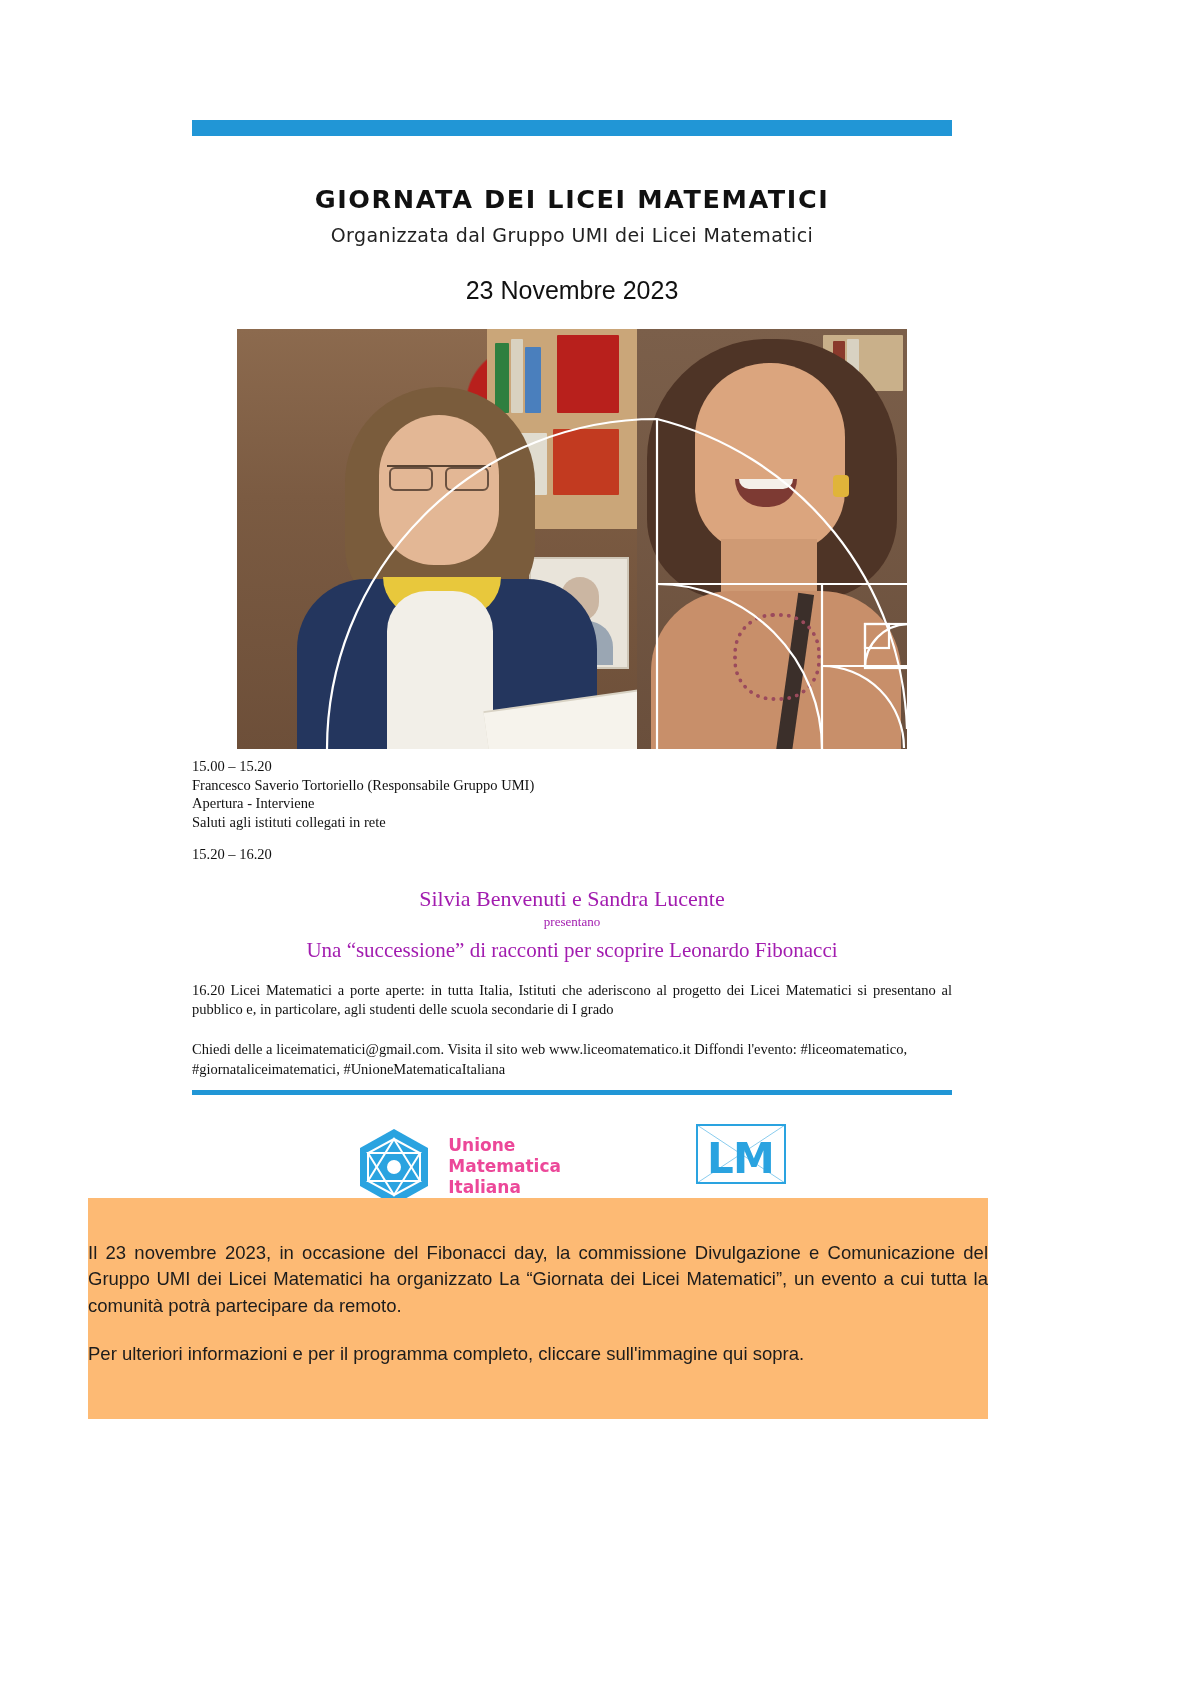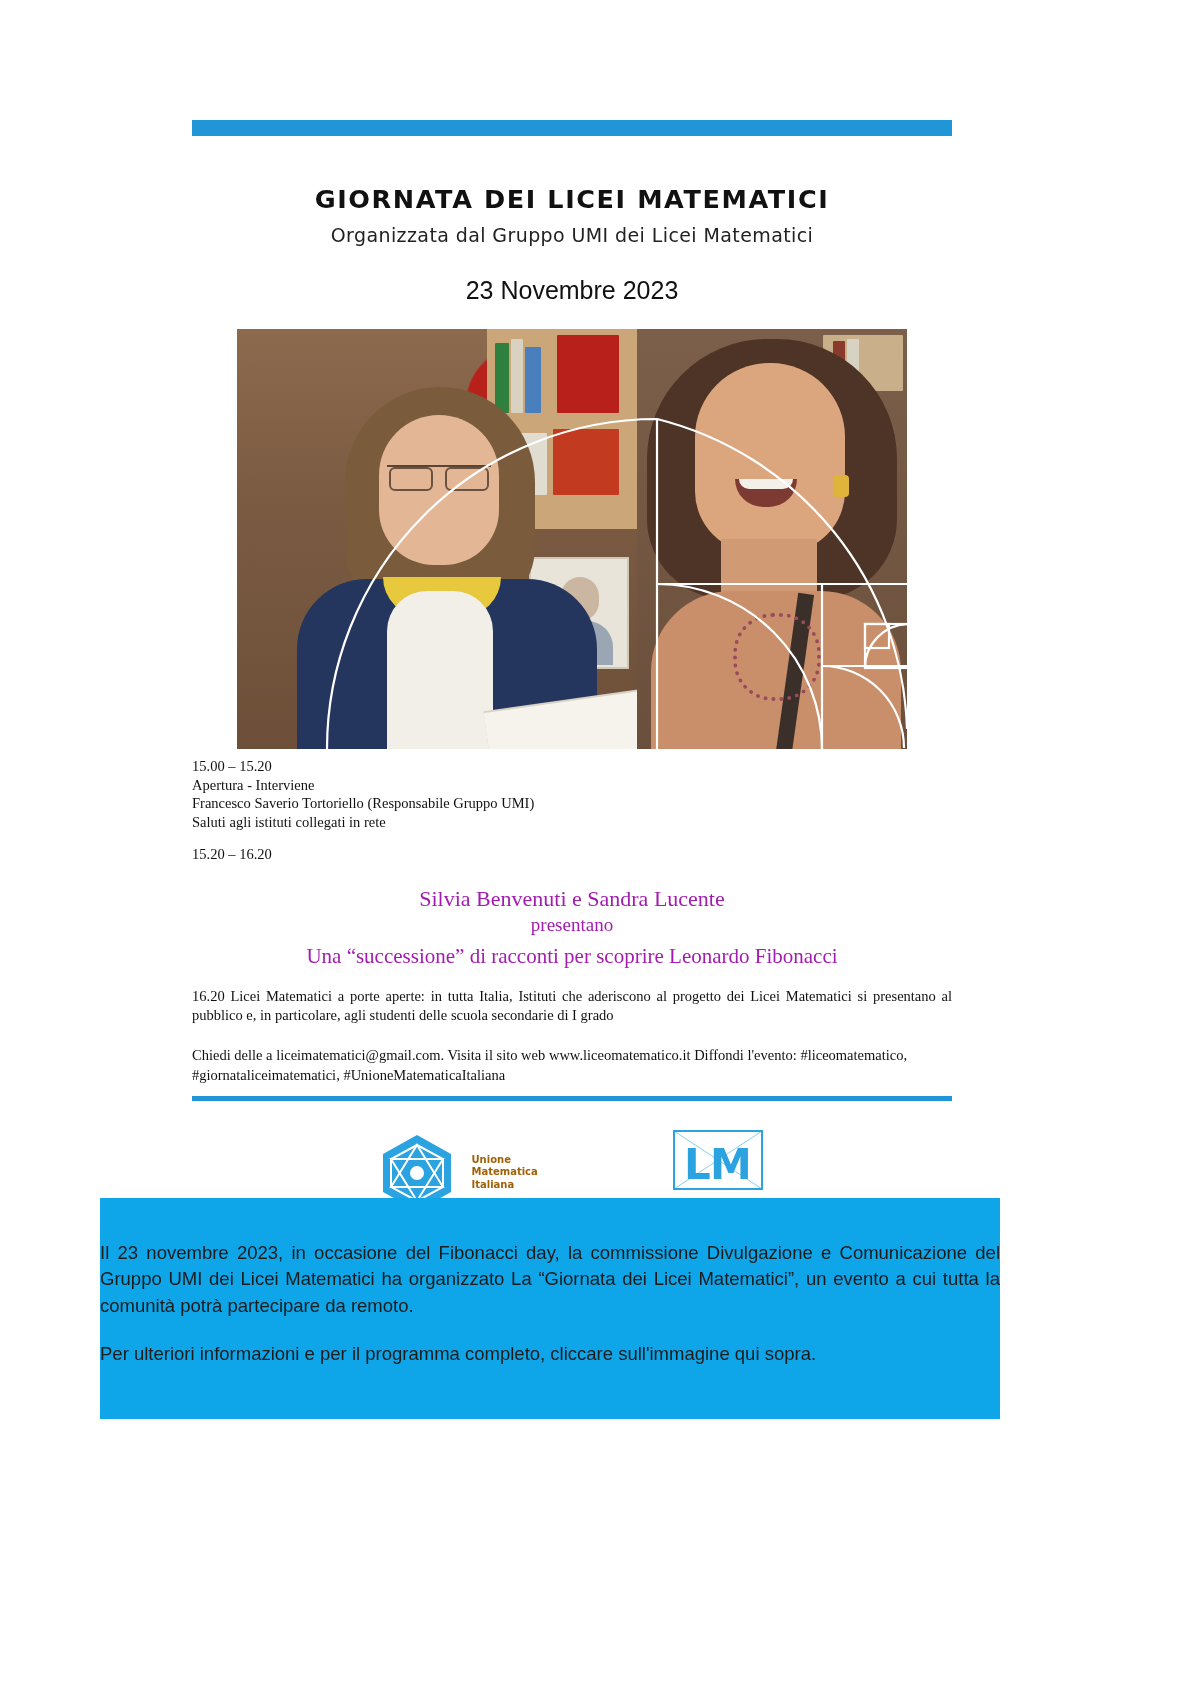--- a/index.html
+++ b/index.html
@@ -249,21 +249,21 @@
   .program .block { margin-bottom: 14px; }
   .program .line { display: block; }
 
   .center-block {
     text-align: center;
     margin: 22px 0 18px 0;
     font-family: "Liberation Serif", serif;
     color: #a21caf;
   }
   .center-block .names { font-size: 22px; }
-  .center-block .presentano { font-size: 19px; margin-top: 2px; }
+  .center-block .presentano { font-size: 13px; margin-top: 2px; }
   .center-block .talk { font-size: 21px; margin-top: 8px; }
 
   .program-just {
     font-family: "Liberation Serif", serif;
     font-size: 14.5px;
     line-height: 1.3;
     text-align: justify;
     color: #111111;
   }
   .contact {
@@ -285,41 +285,41 @@
   .logos {
     display: flex;
     justify-content: center;
     align-items: center;
     gap: 130px;
     margin-top: 26px;
   }
   .umi-logo { display: flex; align-items: center; gap: 12px; }
   .umi-text {
     font-family: "DejaVu Sans", sans-serif;
-    font-size: 10px;
+    font-size: 17px;
     font-weight: bold;
-    color: #a16207;
+    color: #ec4899;
     line-height: 1.25;
   }
   .lm-logo { text-align: center; }
   .lm-caption {
     font-family: "DejaVu Sans", sans-serif;
     font-size: 10.5px;
     color: #444;
     letter-spacing: 0.5px;
     margin-top: 4px;
   }
 
   
   .text-panel {
     position: absolute;
-    left: 100px;
+    left: 88px;
     top: 1198px;
     width: 900px;
-    background: #0ea5e9;
+    background: #fdba74;
     padding: 42px 0 36px 0;
   }
   .text-panel p {
     margin: 0 0 22px 0;
     font-family: "Liberation Sans", sans-serif;
     font-size: 18.5px;
     line-height: 1.42;
     color: #1c1c1c;
     text-align: justify;
   }
@@ -384,22 +384,22 @@
         <rect x="628" y="295" width="44" height="44"></rect>
         <path d="M 628 339 A 44 44 0 0 1 672 295"></path>
         <rect x="628" y="295" width="24" height="24"></rect>
       </g>
     </svg>
   </div>
 
   <div class="program">
     <div class="block">
       <span class="line">15.00 – 15.20</span>
+      <span class="line">Francesco Saverio Tortoriello (Responsabile Gruppo UMI)</span>
       <span class="line">Apertura - Interviene</span>
-      <span class="line">Francesco Saverio Tortoriello (Responsabile Gruppo UMI)</span>
       <span class="line">Saluti agli istituti collegati in rete</span>
     </div>
     <div class="block">
       <span class="line">15.20 – 16.20</span>
     </div>
   </div>
 
   <div class="center-block">
     <div class="names">Silvia Benvenuti e Sandra Lucente</div>
     <div class="presentano">presentano</div>

